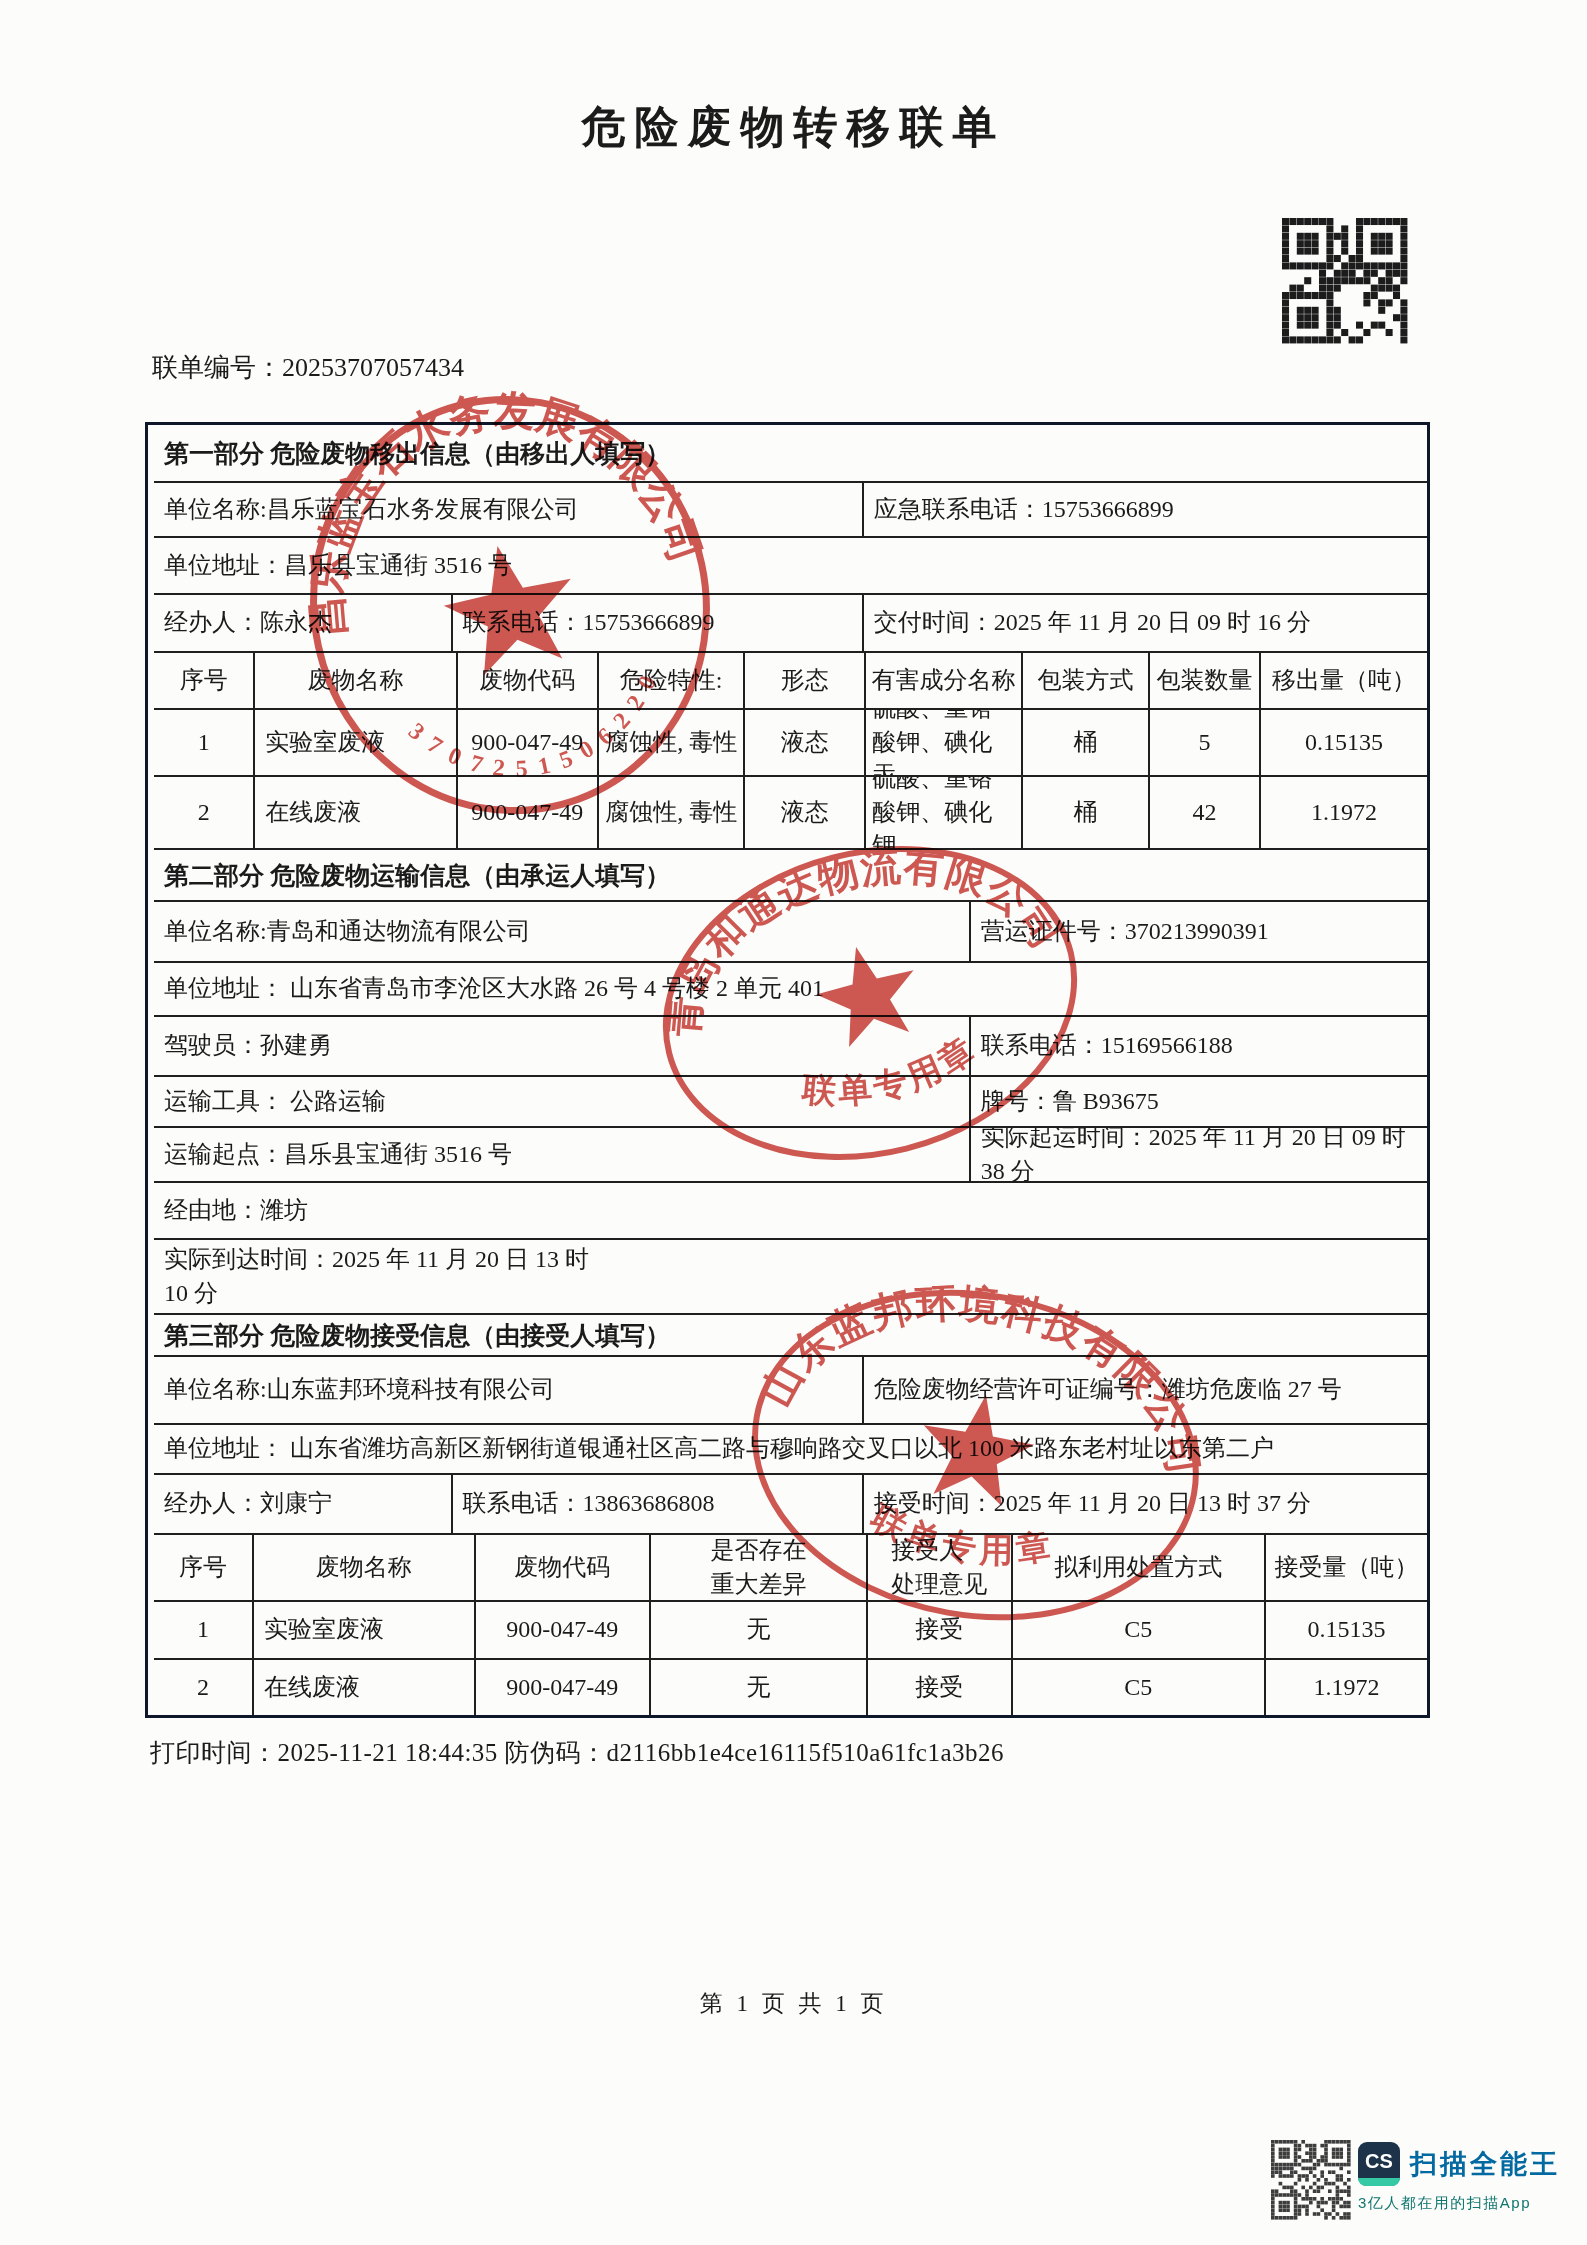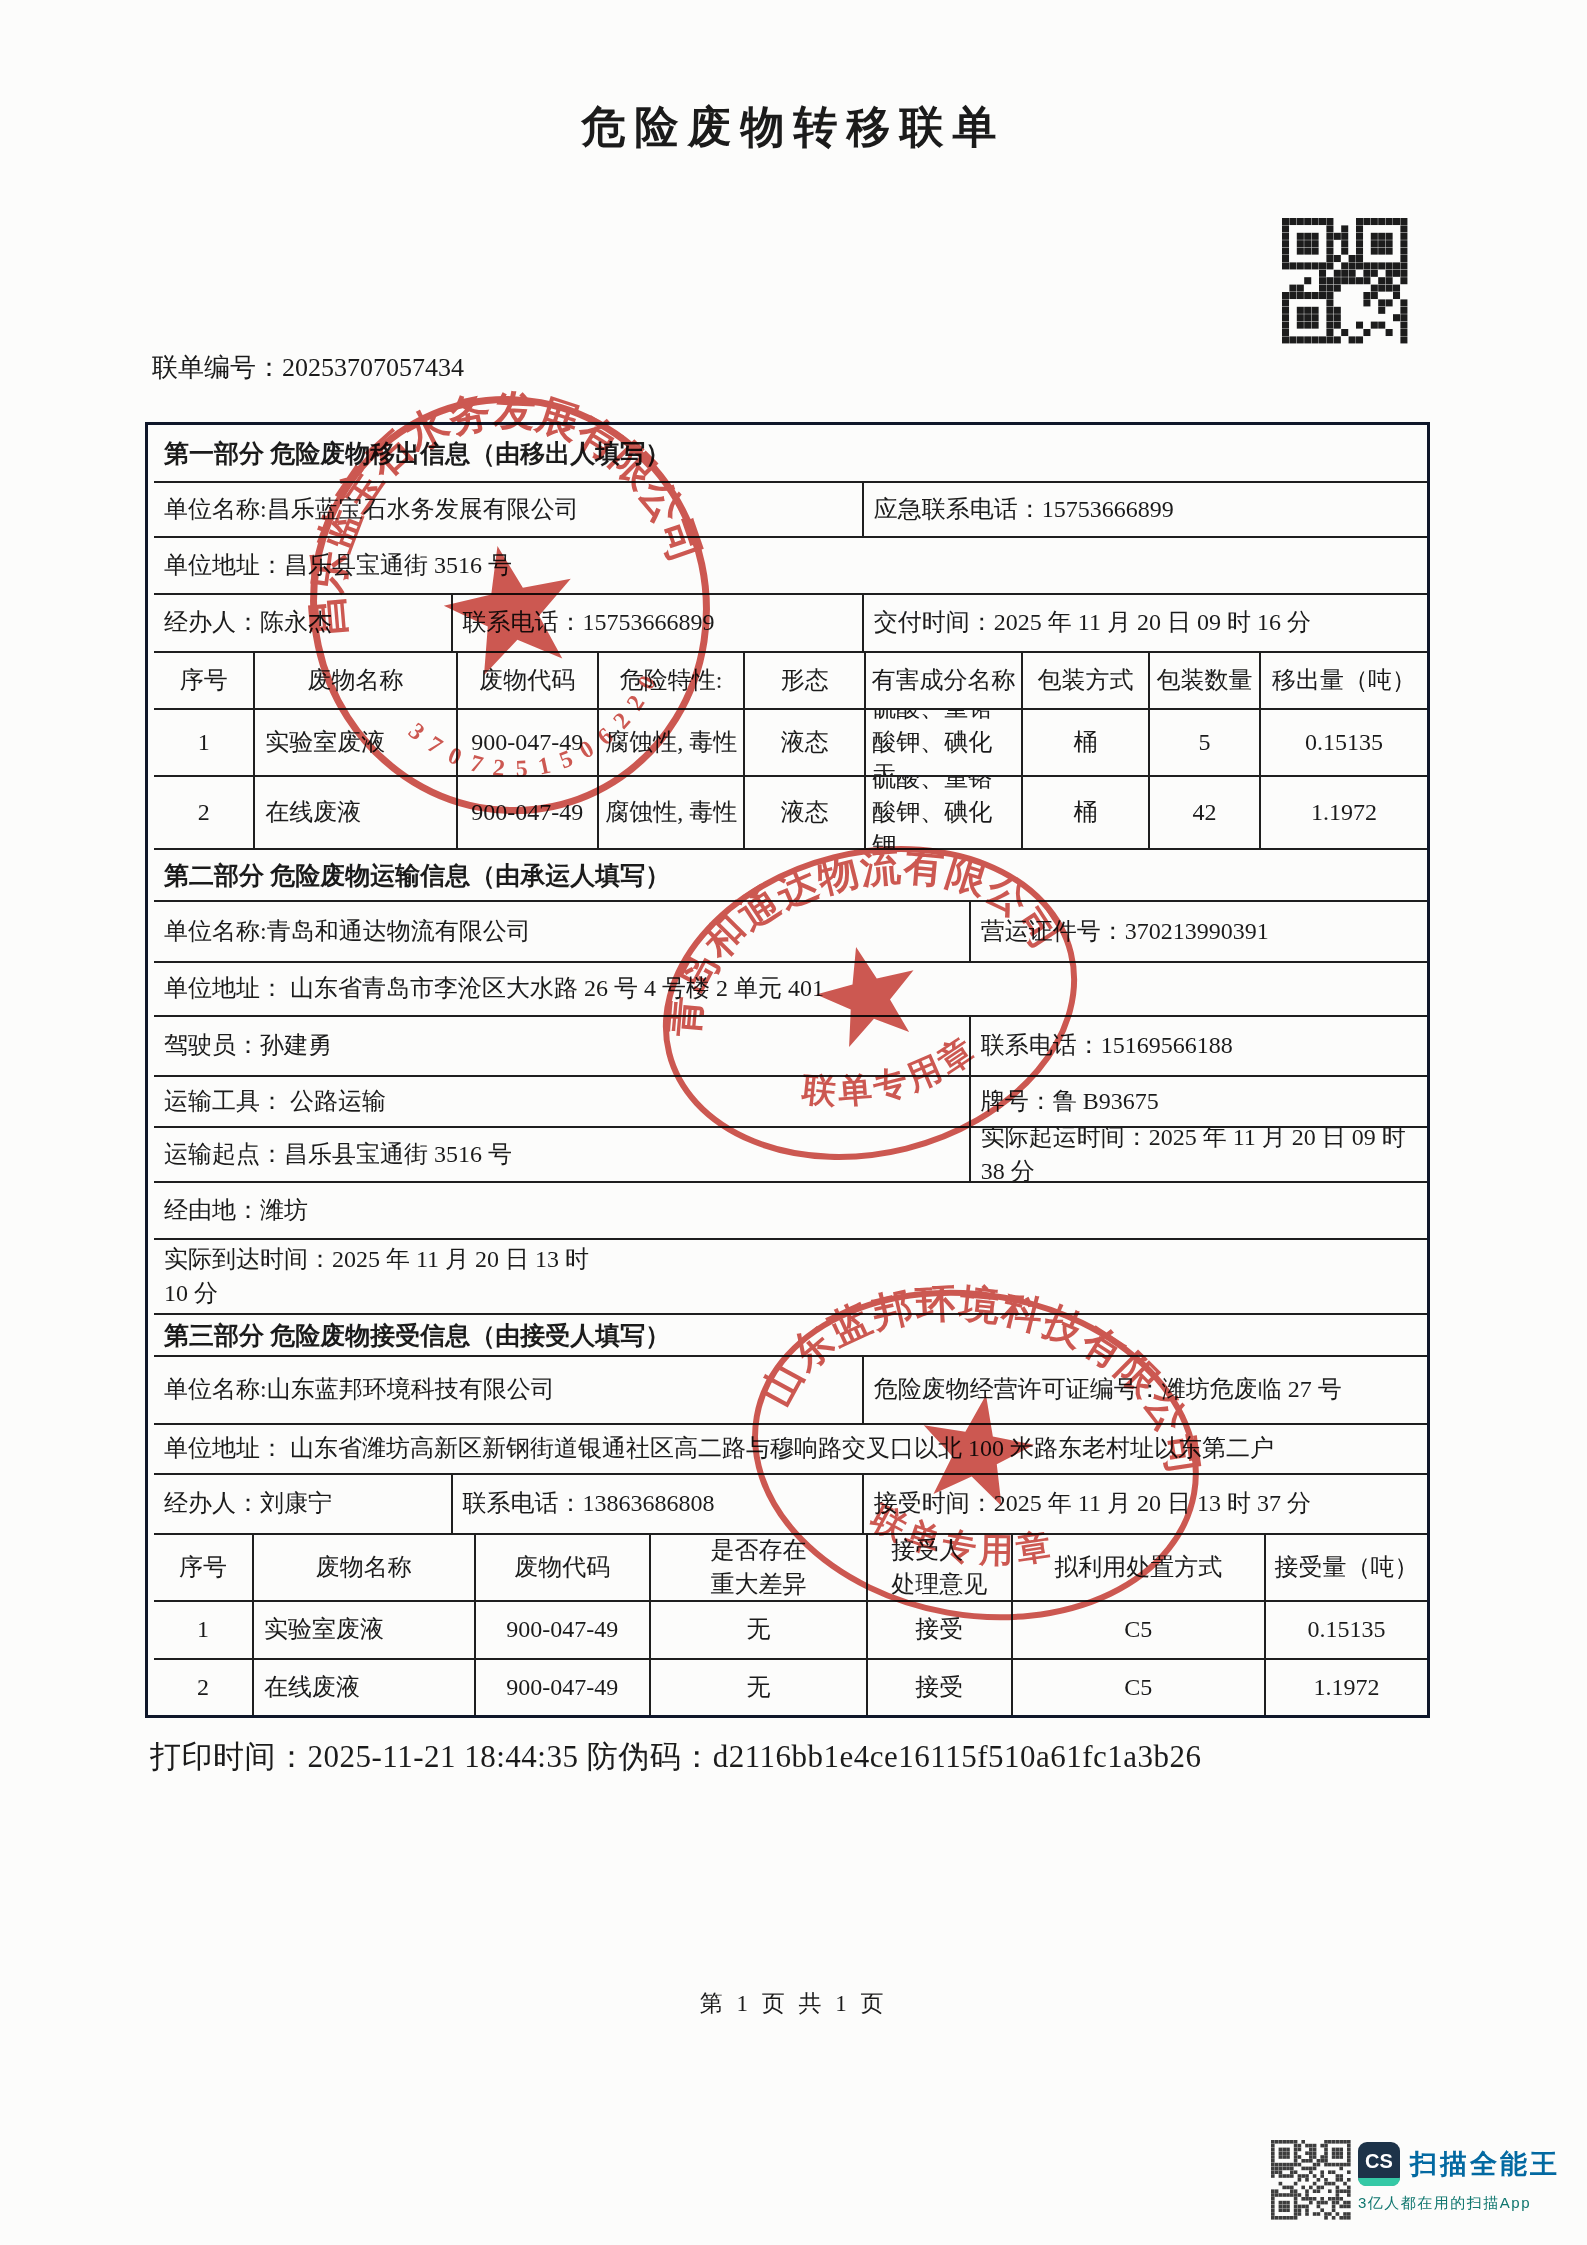--- a/index.html
+++ b/index.html
@@ -26,21 +26,21 @@
     border-left:2.5px solid #1f1f1f;box-sizing:border-box;
     display:flex;align-items:center;padding:2px 10px;
     font-size:24px;line-height:1.4;overflow:hidden;
   }
   .r .c:first-child{border-left:none;}
   .ttl{font-weight:bold;font-size:25px;}
   .ctr{justify-content:center;text-align:left;padding:2px 4px;}
   .pre{white-space:pre-line;}
   .full{width:100%;}
 
-  .print-line{position:absolute;left:150px;top:1736px;font-size:31px;letter-spacing:.5px;text-align:center;}
+  .print-line{position:absolute;left:150px;top:1736px;font-size:25px;letter-spacing:.5px;text-align:center;}
   .page-indicator{position:absolute;left:0;top:1988px;width:100%;text-align:center;font-size:23px;letter-spacing:4px;}
 
   .stamp{position:absolute;mix-blend-mode:multiply;opacity:.82;}
   .stamp text{font-family:"Liberation Serif","DejaVu Serif",serif;font-weight:bold;}
 
   .wm-logo{
     position:absolute;left:1358px;top:2142px;width:42px;height:44px;
     background:#1d3349;border-radius:9px;
     display:flex;align-items:center;justify-content:center;
     font-family:"Liberation Sans","DejaVu Sans",sans-serif;

